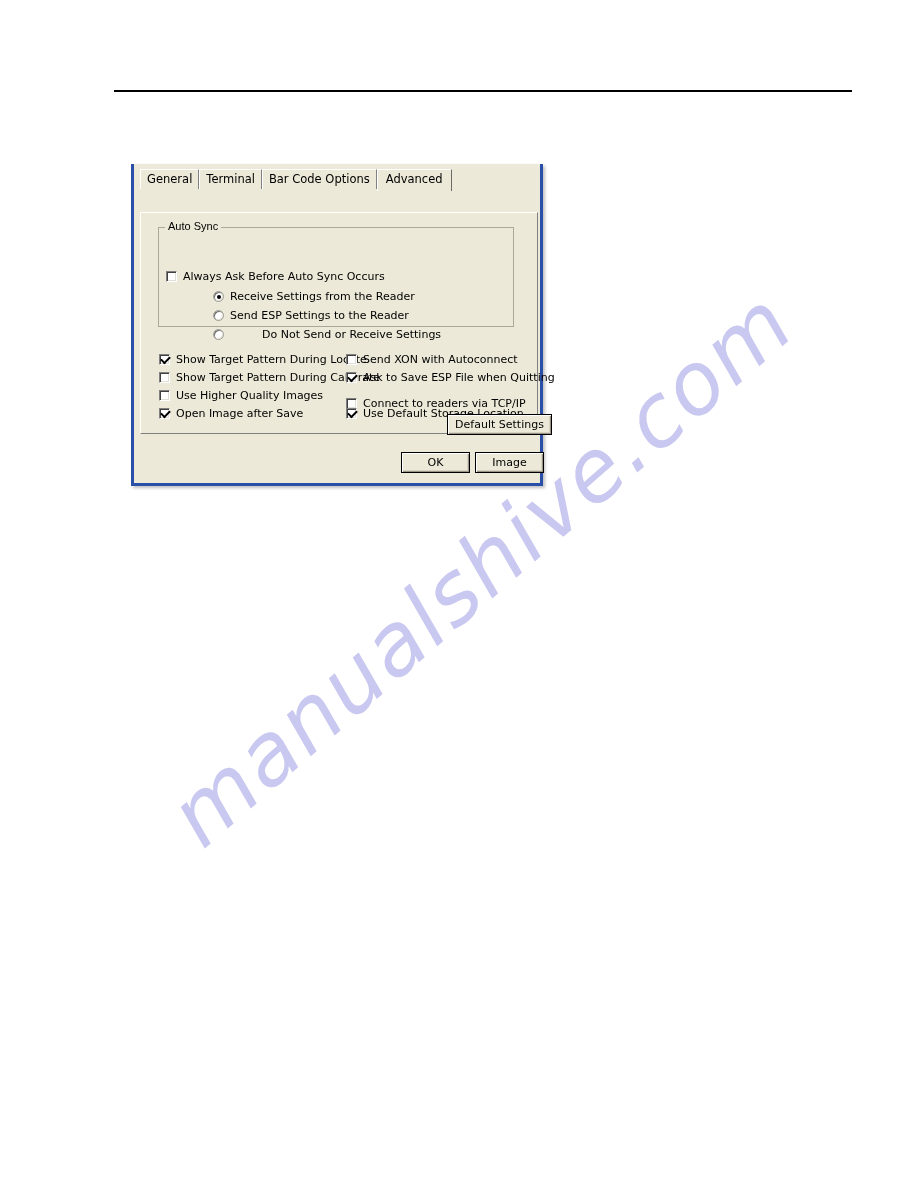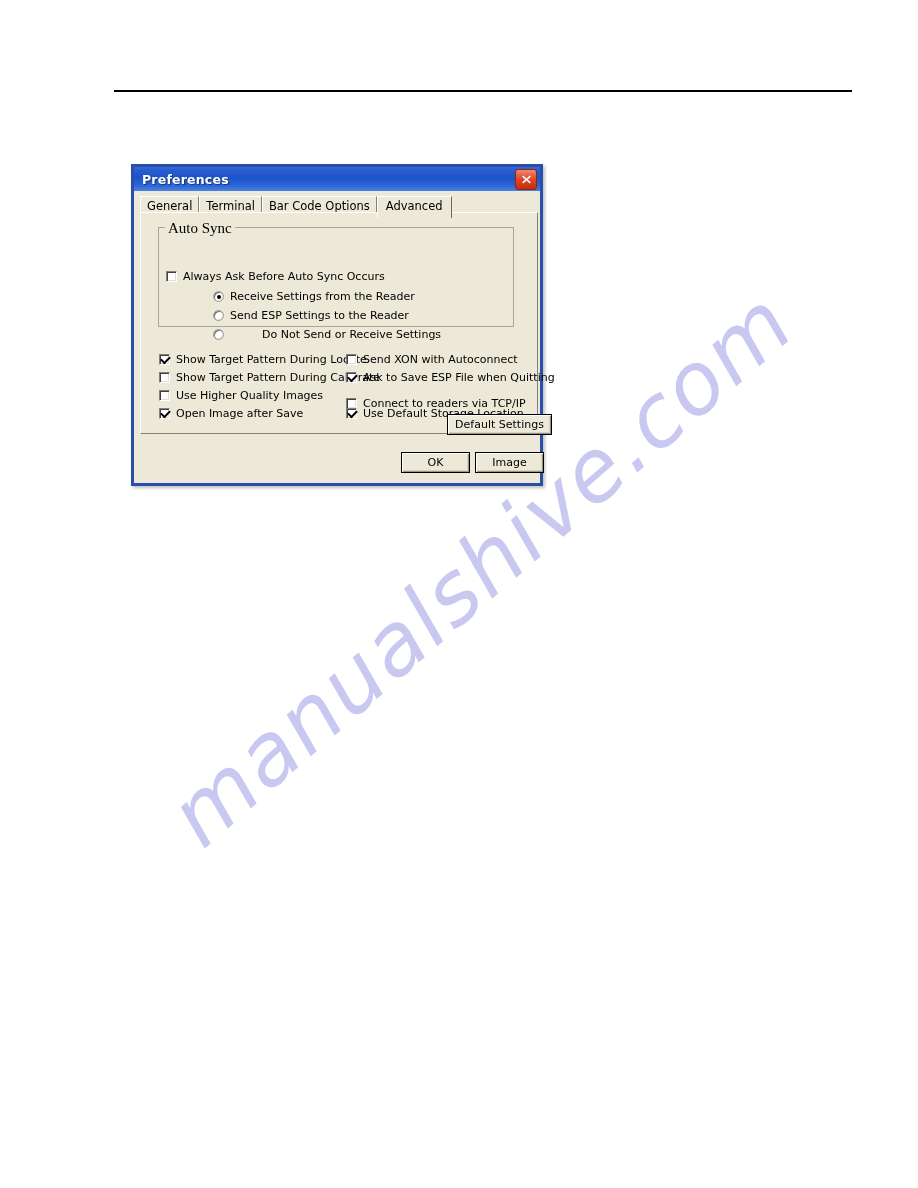--- a/index.html
+++ b/index.html
@@ -159,22 +159,22 @@
     height: 100px;
     border: 1px solid #aca899;
     box-sizing: border-box;
   }
   #autosync-legend {
     position: absolute;
     left: 6px;
     top: -8px;
     background: #ece9d8;
     padding: 0 3px;
-    font-size: 15px;
-    font-family: Liberation Serif, serif;
+    font-size: 11px;
+    font-family: Liberation Sans, sans-serif;
     color: #000000;
     white-space: nowrap;
   }
   #autosync-desc {
     position: absolute;
     left: 8px;
     top: 9px;
     font-size: 11px;
     font-family: "DejaVu Sans", sans-serif;
     color: #000000;
@@ -279,28 +279,20 @@
 <body>
 
 <div id="page">
 
   <div id="header-rule"></div>
 
   <div id="watermark">manualshive.com</div>
 
   <div id="dialog">
 
-    <div id="titlebar">
-      <span id="title-text">Preferences</span>
-      <div id="close-button">
-        <svg width="11" height="11" viewBox="0 0 11 11" aria-hidden="true">
-          <path d="M2.2 1.6 L5.5 4.6 L8.8 1.6 L9.8 2.8 L6.8 5.5 L9.8 8.2 L8.8 9.4 L5.5 6.4 L2.2 9.4 L1.2 8.2 L4.2 5.5 L1.2 2.8 Z" fill="#ffffff"></path>
-        </svg>
-      </div>
-    </div>
 
     <div id="tabstrip">
       <div class="tab">General</div>
       <div class="tab">Terminal</div>
       <div class="tab">Bar Code Options</div>
       <div class="tab active">Advanced</div>
     </div>
 
     <div id="tabpanel">
 

